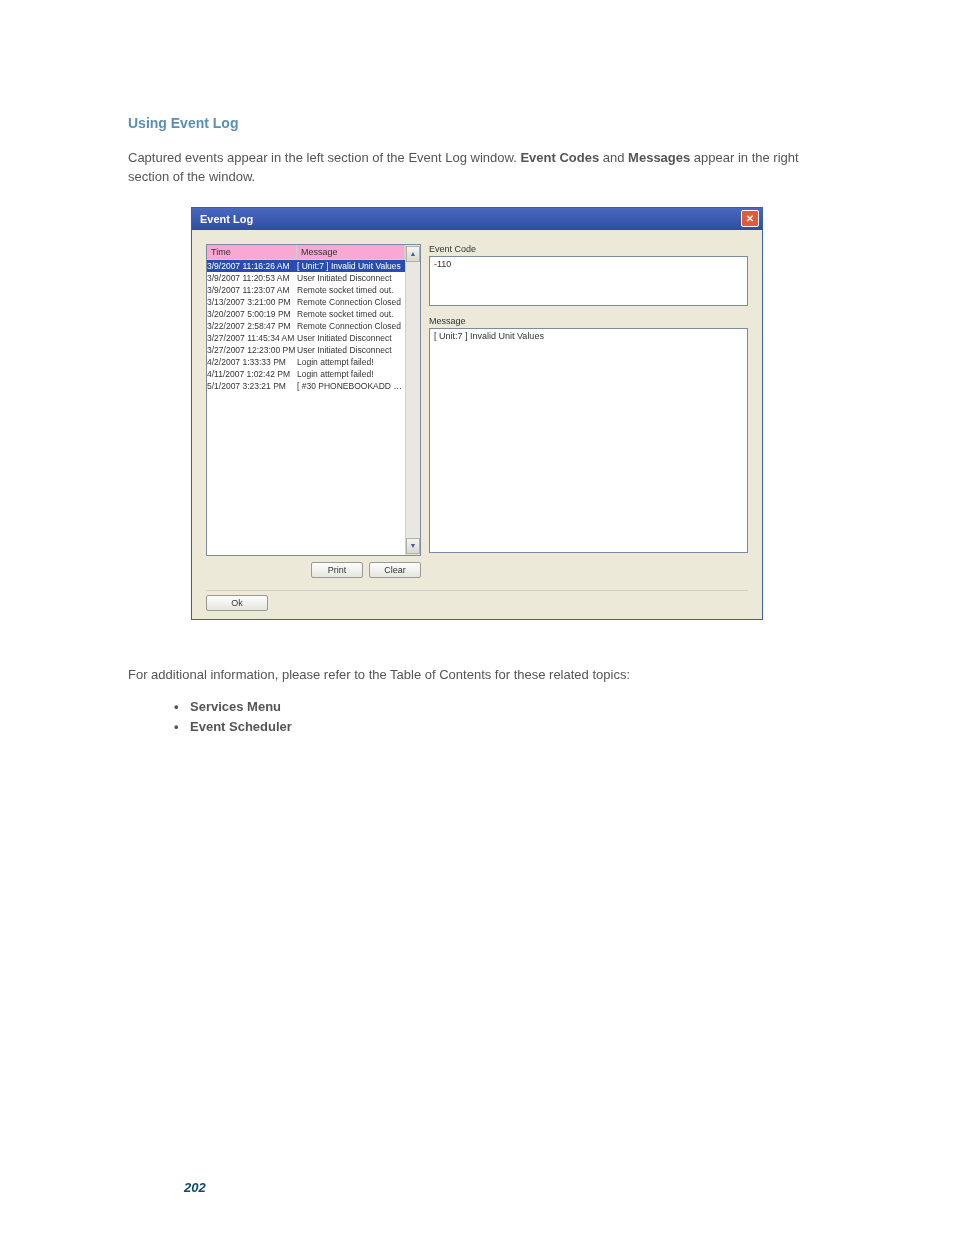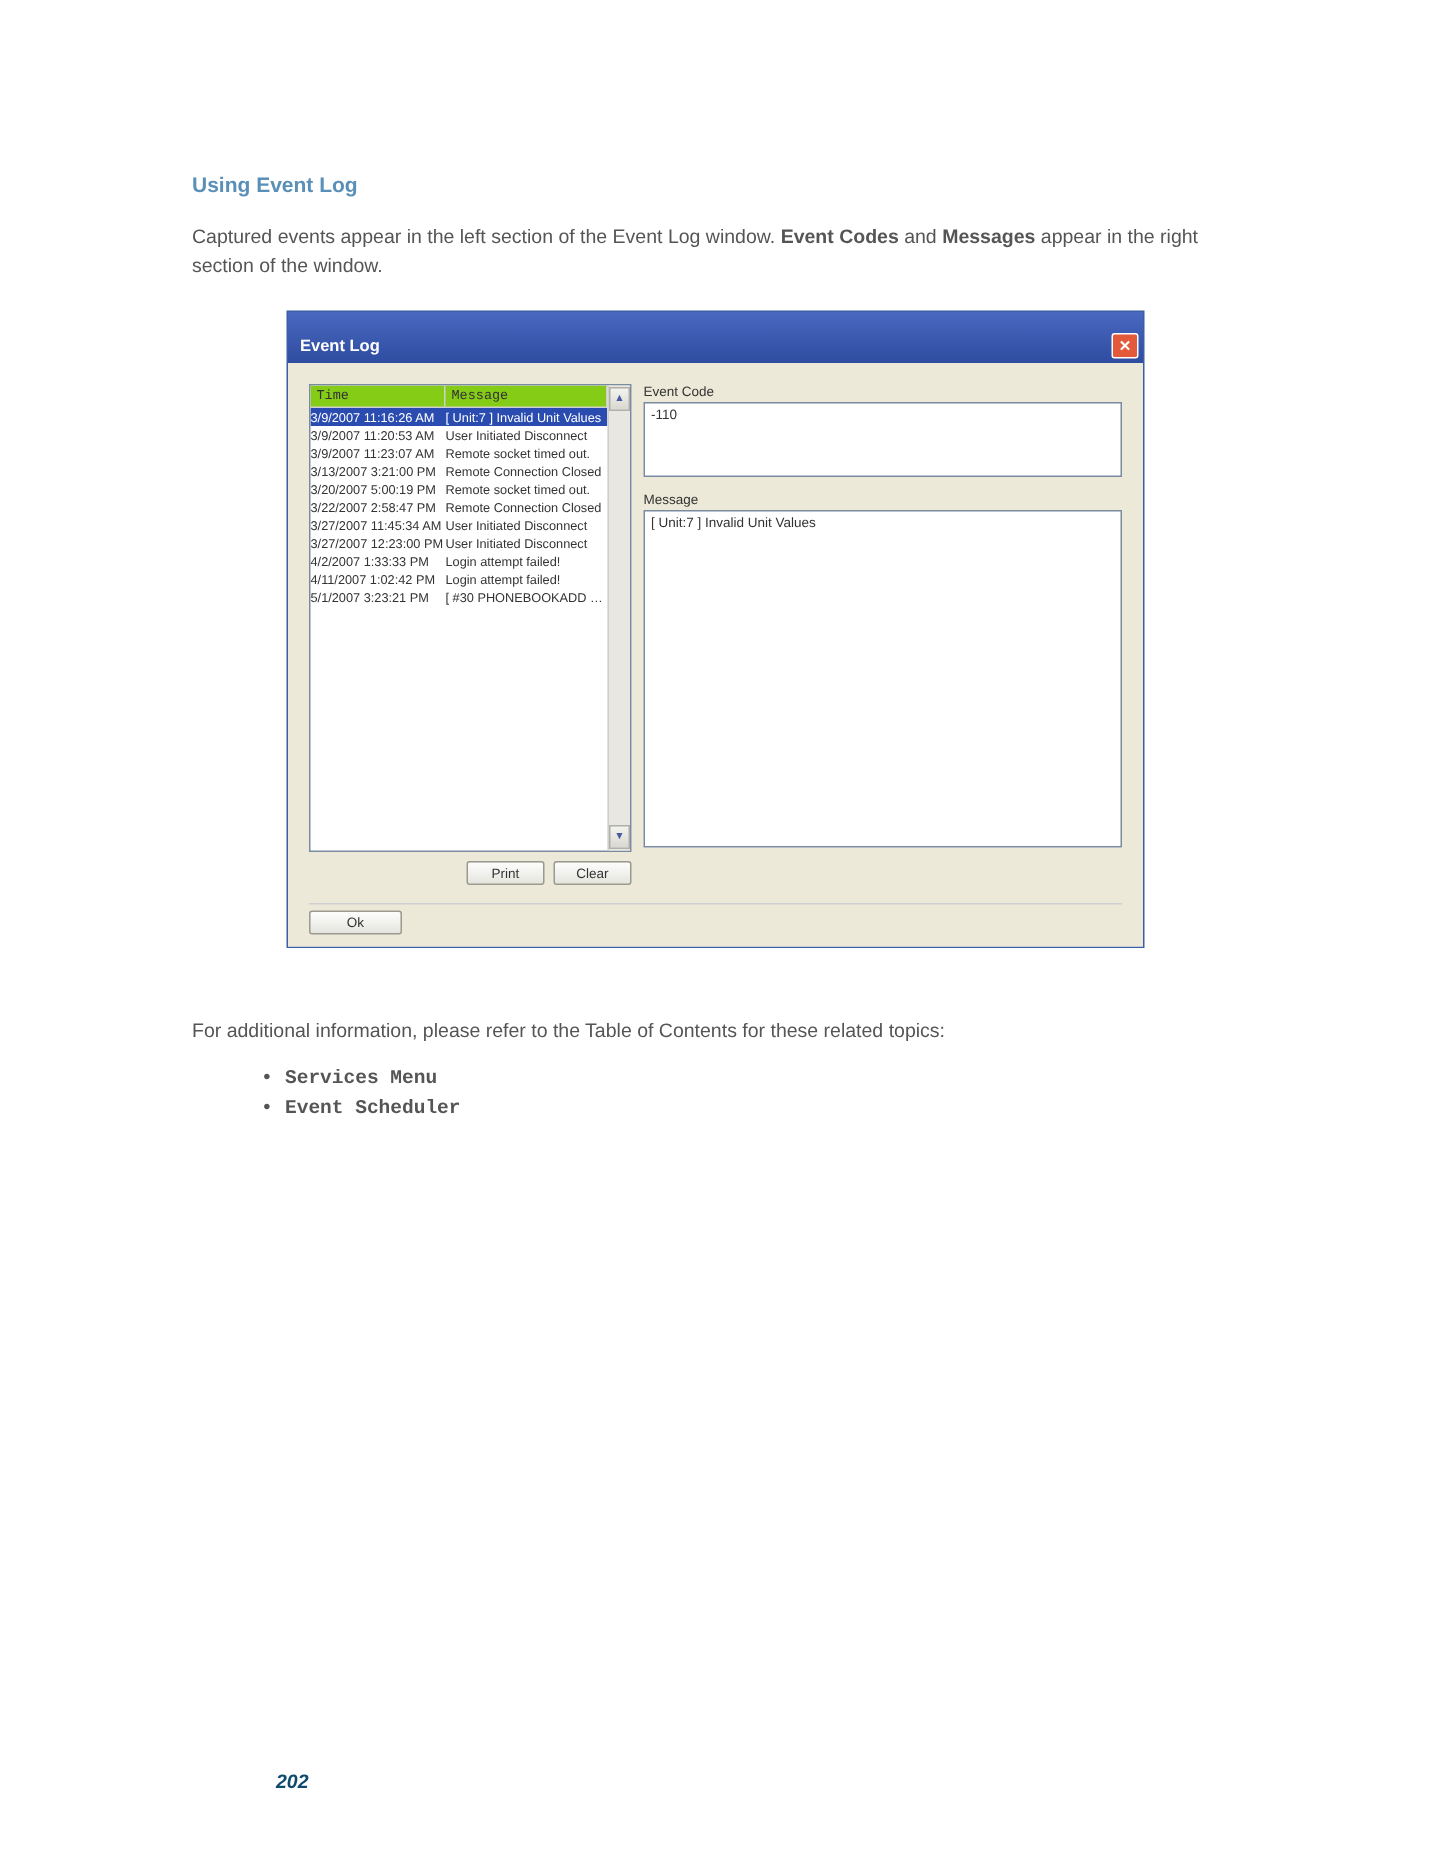--- a/index.html
+++ b/index.html
@@ -3,29 +3,29 @@
 <meta charset="utf-8">
 <style>
 body { font-family: Arial, Helvetica, sans-serif; margin: 0; background: #fff; color: #333; }
 .page { width: 954px; height: 1235px; position: relative; box-sizing: border-box; padding: 115px 128px 0 128px; }
 .section-heading { color: #5a8fb8; font-weight: bold; font-size: 14px; margin-bottom: 18px; font-family: Arial, Helvetica, sans-serif; }
 .body-text { font-size: 13px; color: #555; line-height: 1.45; margin-bottom: 12px; font-family: Arial, Helvetica, sans-serif; }
 .body-text b { color: #555; }
 
 
 .window { width: 570px; margin: 20px auto 28px auto; border: 1px solid #3a5fa3; font-family: Tahoma, Arial, sans-serif; }
-.titlebar { height: 22px; background: linear-gradient(#4a68c0, #2e4ca0); display: flex; align-items: center; justify-content: space-between; padding: 12px 3px 0 8px; }
+.titlebar { height: 22px; background: linear-gradient(#4a68c0, #2e4ca0); display: flex; align-items: center; justify-content: space-between; padding: 0 3px 0 8px; }
 .titlebar-text { color: #fff; font-size: 11px; font-weight: bold; }
 .close-btn { width: 16px; height: 15px; background: #e25a3a; border: 1px solid #fff; color: #fff; font-size: 10px; display: flex; align-items: center; justify-content: center; font-weight: bold; border-radius: 2px; }
 .win-body { background: #ece9d8; padding: 14px 14px 8px 14px; }
 .main-area { display: flex; gap: 8px; }
 .left-panel { width: 215px; }
 .list { border: 1px solid #7a8aa0; background: #fff; height: 310px; display: flex; }
 .list-inner { flex: 1; overflow: hidden; }
-.header-row { display: flex; background: #84cc16; border-bottom: 1px solid #cfcfcf; font-size: 9px; color: #333; font-family: Liberation Mono, monospace; }
+.header-row { display: flex; background: #f9a8d4; border-bottom: 1px solid #cfcfcf; font-size: 9px; color: #333; }
 .header-cell { padding: 2px 4px; border-right: 1px solid #cfcfcf; box-sizing: border-box; }
 .hc-time { width: 90px; }
 .hc-msg { flex: 1; }
 .row { display: flex; font-size: 8.5px; color: #333; }
 .cell { padding: 1px 0; box-sizing: border-box; white-space: nowrap; overflow: hidden; text-overflow: ellipsis; }
 .c-time { width: 90px; }
 .c-msg { flex: 1; }
 .row.selected { background: #2a4bb0; color: #fff; }
 .scroll { width: 14px; background: #e8e8e0; border-left: 1px solid #cfcfcf; display: flex; flex-direction: column; justify-content: space-between; align-items: center; }
 .scroll-btn { width: 12px; height: 14px; background: linear-gradient(#f4f4f0, #d8d8d0); border: 1px solid #b0b0a8; font-size: 7px; color: #4a5aa0; display: flex; align-items: center; justify-content: center; margin: 1px; }
@@ -36,21 +36,21 @@
 .field-label { font-size: 9px; color: #333; margin-bottom: 2px; }
 .field-box { border: 1px solid #7a8aa0; background: #fff; font-size: 9px; color: #333; padding: 2px 4px; box-sizing: border-box; }
 .field-box.small { height: 50px; }
 .field-box.large { height: 225px; }
 .field-gap { height: 10px; }
 
 .bottom-bar { border-top: 1px solid #cfcfcf; margin-top: 12px; padding-top: 4px; display: flex; justify-content: flex-start; }
 .ok-btn { font-size: 9px; padding: 2px 0; width: 60px; text-align: center; background: linear-gradient(#fdfdfd, #e5e5de); border: 1px solid #9a9a90; border-radius: 2px; color: #333; }
 
 .bullets { margin: 10px 0 0 46px; font-size: 13px; color: #555; }
-.bullets .item { font-weight: bold; line-height: 1.6; font-family: Liberation Mono, monospace; }
+.bullets .item { font-weight: bold; line-height: 1.6; }
 .bullets .item::before { content: "•"; display: inline-block; width: 16px; font-weight: bold; }
 
 .page-num { position: absolute; bottom: 40px; left: 184px; font-weight: bold; font-style: italic; font-size: 13px; color: #0c4a6e; }
 </style>
 </head>
 <body>
 
 <div class="page">
 
   <div class="section-heading">Using Event Log</div>

